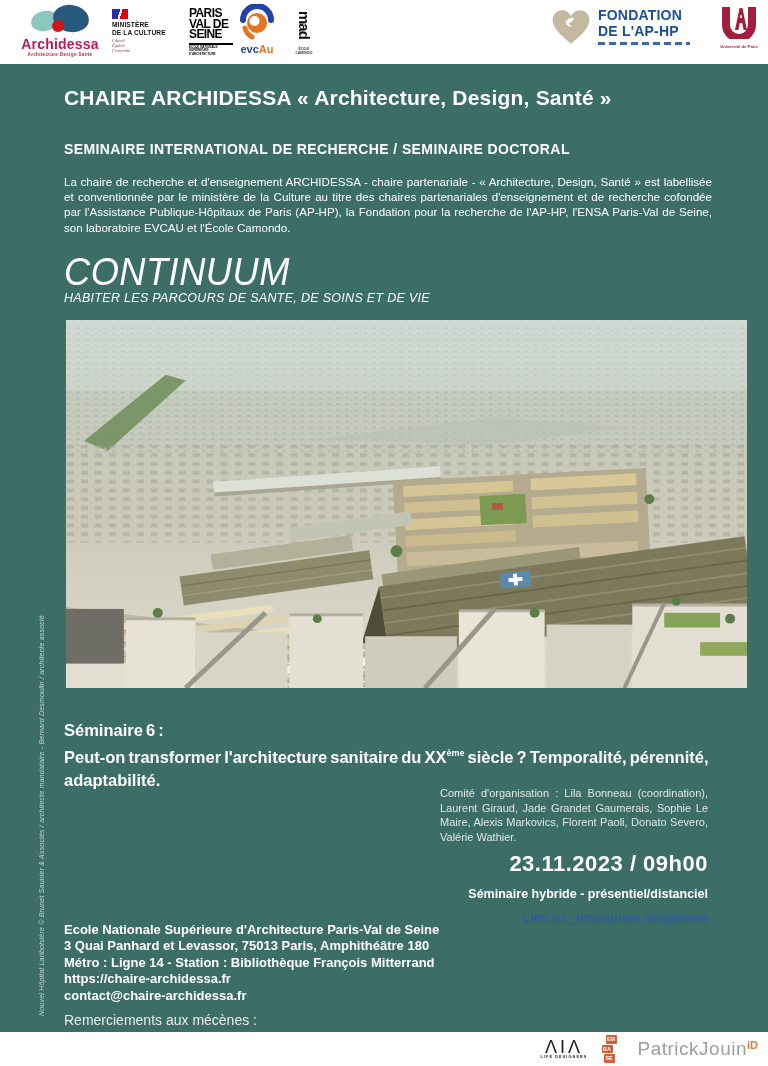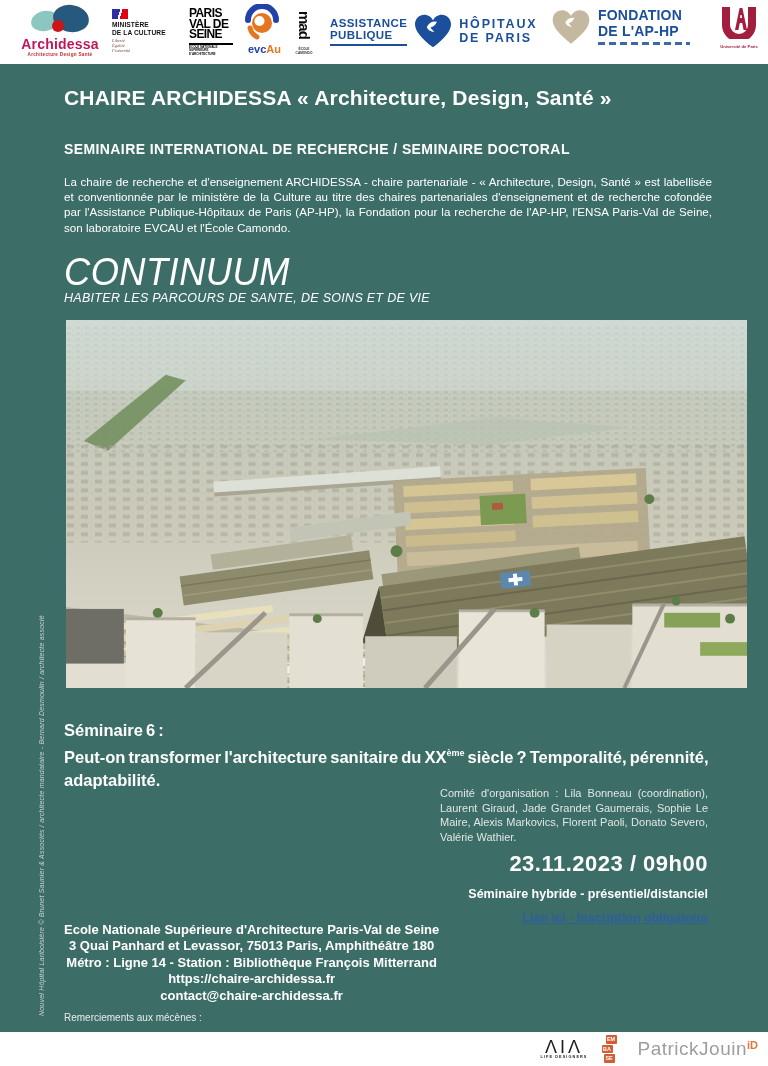--- a/index.html
+++ b/index.html
@@ -23,21 +23,21 @@
   .flag { width:16px; height:10px; margin-bottom:2px;
           background:linear-gradient(105deg,#2d2da5 44%,#ffffff 44% 56%,#e1000f 56%); }
   .min-line { font-size:6.6px; font-weight:800; color:#111; line-height:7.6px; letter-spacing:.1px; }
   .min-motto { margin-top:2px; font-family:"Liberation Serif", serif; font-style:italic;
                font-size:4.4px; color:#7d4a44; line-height:5px; }
 
   .ensa { left:181px; top:7px; width:48px;margin-left:8px; }
   .ensa-line { font-size:12px; font-weight:800; color:#000; line-height:10.6px; letter-spacing:-.6px; transform:scaleY(1.12); transform-origin:0 0; }
   .ensa-sub { margin-top:4px; border-top:2px solid #000; padding-top:1px; font-size:3px; font-weight:700; color:#000; line-height:3.4px; width:44px; }
 
-  .evcau { left:233px; top:4px; width:48px; text-align:right; }
+  .evcau { left:233px; top:4px; width:48px; text-align:center; }
   .evcau-name { font-size:11px; font-weight:700; margin-top:-1px; }
   .ev-b { color:#2242a8; } .ev-o { color:#e5761f; }
 
   .mad { left:288px; top:4px; width:32px; text-align:center; }
   .mad-text { writing-mode:vertical-rl; font-size:15px; font-weight:900; letter-spacing:-1px; color:#0c0c0c; height:42px; margin:0 auto; }
   .mad-sub { font-size:3.2px; font-weight:700; color:#333; line-height:3.8px; margin-top:2px; }
 
   .aphp { left:330px; top:13px; display:flex; align-items:center; gap:6px; }
   .aphp-left { text-align:left; border-bottom:2px solid #1b4e9b; padding-bottom:2px; }
   .aphp-left div { font-size:11.5px; font-weight:700; color:#1b4e9b; line-height:12.5px; letter-spacing:.4px; }
@@ -67,22 +67,22 @@
 
   .seminar { position:absolute; left:64px; top:655px; width:652px; font-size:16.5px; font-weight:600; line-height:23px; word-spacing:-1.5px; }
   .seminar sup { font-size:9px; }
 
   .right-col { position:absolute; left:440px; top:722px; width:268px; text-align:right; }
   .committee { font-size:11px; line-height:14.5px; color:#e2e6e2; text-align:justify; }
   .datetime { margin-top:7px; font-size:22px; font-weight:700; letter-spacing:.5px; }
   .mode { margin-top:10px; font-size:12.5px; font-weight:600; }
   .reg-link { display:block; margin-top:10px; font-size:12.5px; font-weight:600; color:#2e5e9e; text-decoration:underline; }
 
-  .venue { position:absolute; left:64px; top:858px; font-size:13px; font-weight:600; line-height:16.4px;text-align:center; }
-  .sponsors-label { position:absolute; left:64px; top:948px; font-size:10px; color:#e9ede9; }
+  .venue { position:absolute; left:64px; top:858px; font-size:13px; font-weight:600; line-height:16.4px; }
+  .sponsors-label { position:absolute; left:64px; top:948px; font-size:14px; color:#e9ede9; }
 
   
   .bottom-band { position:absolute; left:0; top:1032px; width:768px; height:34px; background:#fff;
                  display:flex; align-items:center; justify-content:flex-end; padding-right:10px; gap:13px; }
   .aia { text-align:center; }
   .aia-g { font-size:18px; font-weight:400; letter-spacing:3px; color:#1c1c1c; line-height:16px; }
   .aia-s { font-size:3.8px; font-weight:700; letter-spacing:1.1px; color:#1c1c1c; }
   .embase { display:flex; flex-direction:column; gap:1px; width:24px; }
   .embase span { display:block; width:11px; height:8.6px; background:#d05f38; border-radius:1px;
                  color:#fff; font-size:5.4px; font-weight:700; text-align:center; line-height:8.8px; }
@@ -136,34 +136,20 @@
     </div>
 
     <div class="lg mad">
       <div class="mad-text">mad</div>
       <div class="mad-sub">
         <div>ÉCOLE</div>
         <div>CAMONDO</div>
       </div>
     </div>
 
-    <div class="lg aphp">
-      <div class="aphp-left">
-        <div>ASSISTANCE</div>
-        <div>PUBLIQUE</div>
-      </div>
-      <svg width="40" height="36" viewBox="0 0 24 22">
-        <path d="M12 21 C5 15.5 1 11 1 6.8 C1 3.4 3.6 1 6.7 1 C9 1 11 2.4 12 4.4 C13 2.4 15 1 17.3 1 C20.4 1 23 3.4 23 6.8 C23 11 19 15.5 12 21 Z" fill="#1b4e9b"></path>
-        <path d="M8.2 8.5 Q10.5 4.6 14.4 5.4 Q13.2 8.4 10.4 8.8 L12.8 11.6 Q9.1 11.3 8.2 8.5 Z" fill="#fff"></path>
-      </svg>
-      <div class="aphp-right">
-        <div>HÔPITAUX</div>
-        <div>DE PARIS</div>
-      </div>
-    </div>
 
     <div class="lg fondation">
       <svg width="40" height="38" viewBox="0 0 24 22">
         <path d="M12 21 C5 15.5 1 11 1 6.8 C1 3.4 3.6 1 6.7 1 C9 1 11 2.4 12 4.4 C13 2.4 15 1 17.3 1 C20.4 1 23 3.4 23 6.8 C23 11 19 15.5 12 21 Z" fill="#c5b8a0"></path>
         <path d="M8.6 8.2 Q10.6 4.9 14 5.6 Q12.9 8.2 10.5 8.6 L12.5 11 Q9.4 10.8 8.6 8.2 Z" fill="#fff"></path>
       </svg>
       <div class="fond-col">
         <div class="f-line">FONDATION</div>
         <div class="f-line">DE L'AP-HP</div>
         <div class="fond-dashes"></div>

